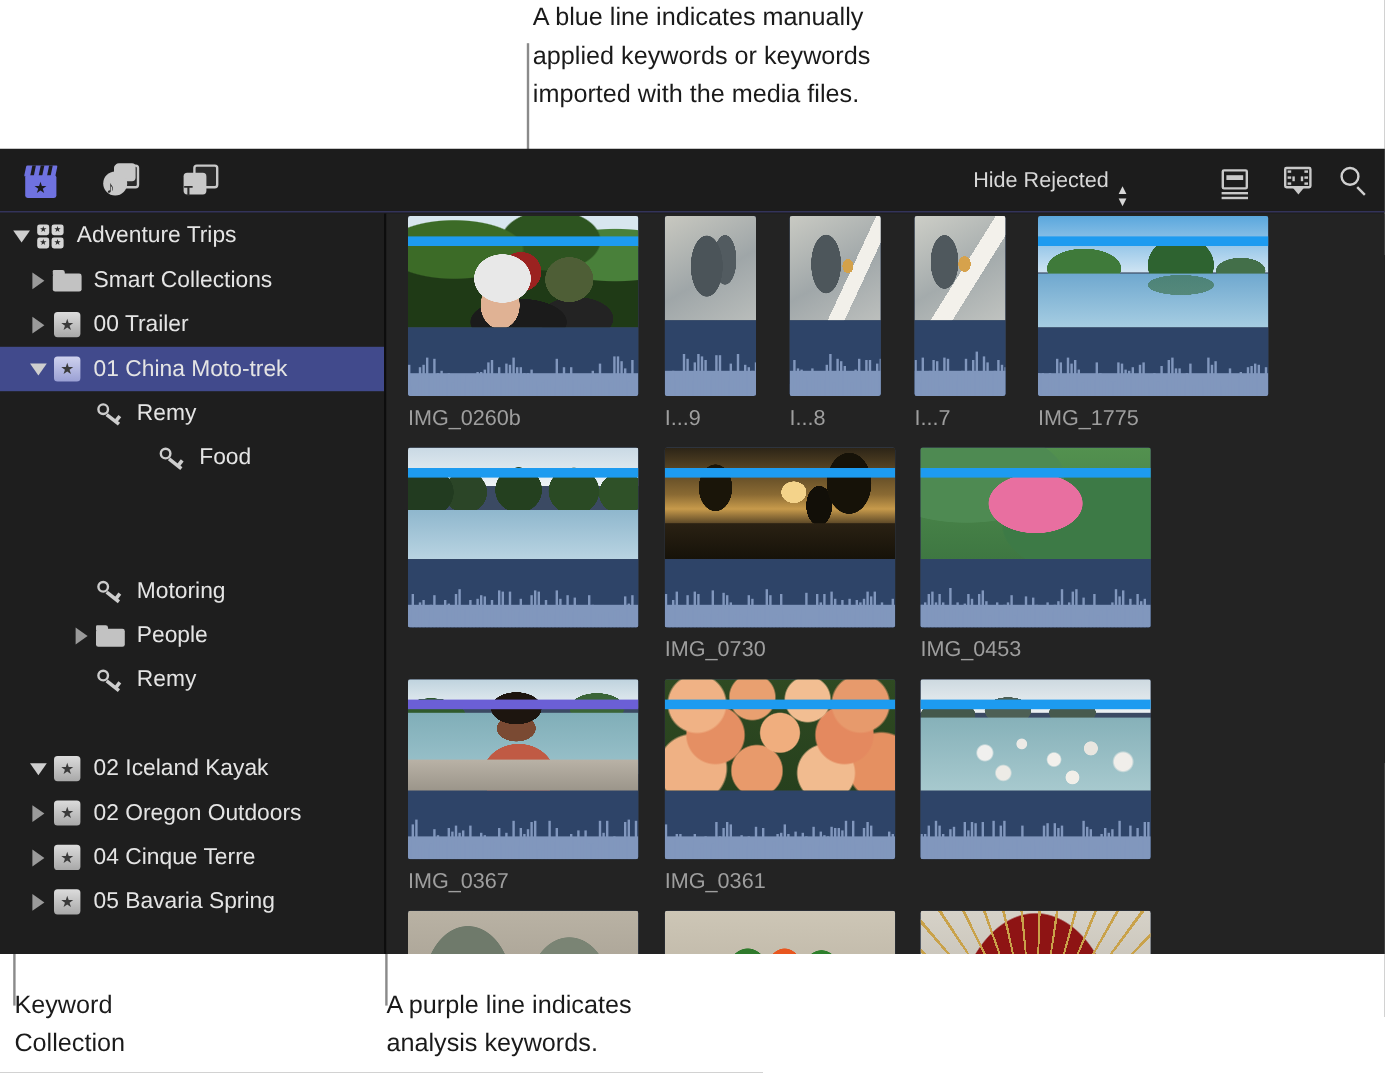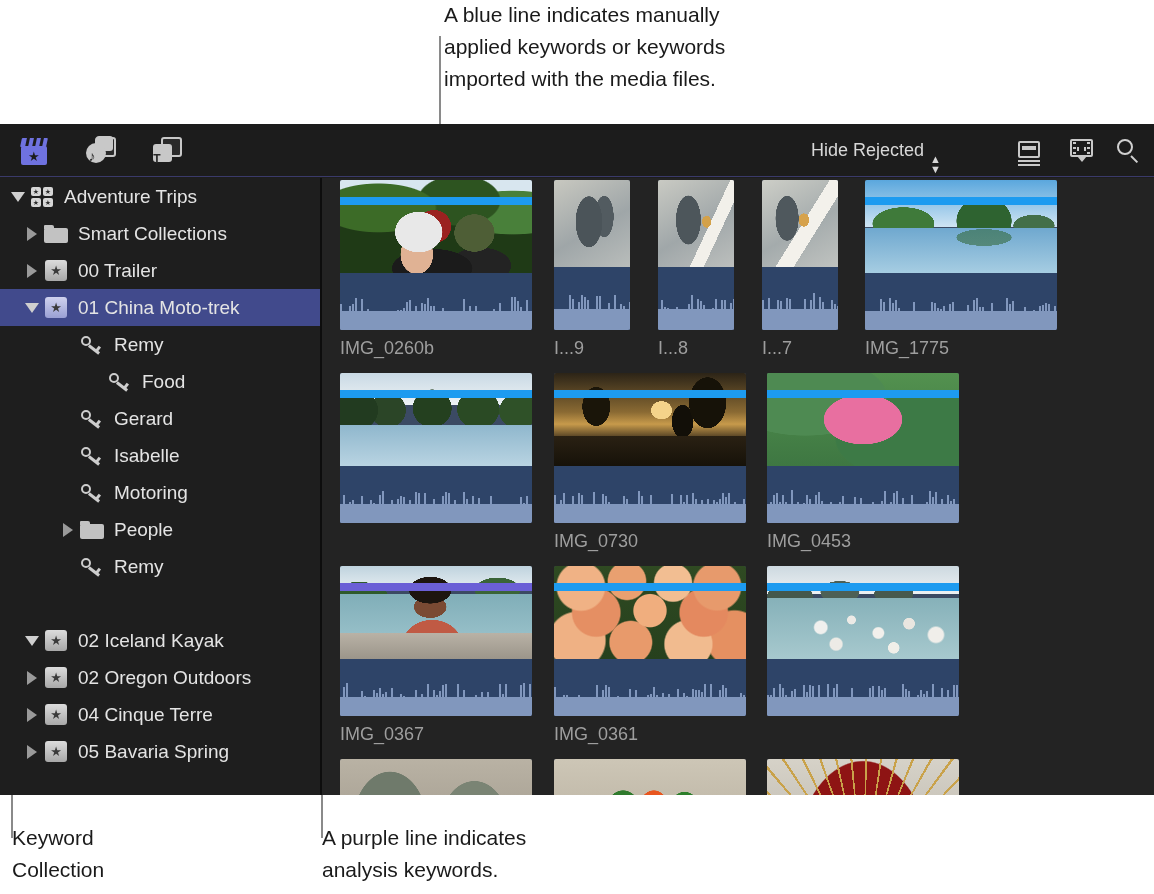--- a/index.html
+++ b/index.html
@@ -234,52 +234,30 @@
         <span class="disc"></span>
         <span class="ico">
           <span class="key">
             <i class="ring"></i>
             <i class="shaft"></i>
             <i class="t1"></i>
           </span>
         </span>
         <span class="lbl">Remy</span>
       </div>
-      <div class="row" style="top: 185px; padding-left: 86px;">
+      <div class="row" style="top: 185px; padding-left: 86px; margin-left: 24px;">
         <span class="disc"></span>
         <span class="ico">
           <span class="key">
             <i class="ring"></i>
             <i class="shaft"></i>
             <i class="t1"></i>
           </span>
         </span>
         <span class="lbl">Food</span>
-      </div>
-      <div class="row" style="top: 222px; padding-left: 58px;">
-        <span class="disc"></span>
-        <span class="ico">
-          <span class="key">
-            <i class="ring"></i>
-            <i class="shaft"></i>
-            <i class="t1"></i>
-          </span>
-        </span>
-        <span class="lbl">Gerard</span>
-      </div>
-      <div class="row" style="top: 259px; padding-left: 58px;">
-        <span class="disc"></span>
-        <span class="ico">
-          <span class="key">
-            <i class="ring"></i>
-            <i class="shaft"></i>
-            <i class="t1"></i>
-          </span>
-        </span>
-        <span class="lbl">Isabelle</span>
       </div>
       <div class="row" style="top: 296px; padding-left: 58px;">
         <span class="disc"></span>
         <span class="ico">
           <span class="key">
             <i class="ring"></i>
             <i class="shaft"></i>
             <i class="t1"></i>
           </span>
         </span>

